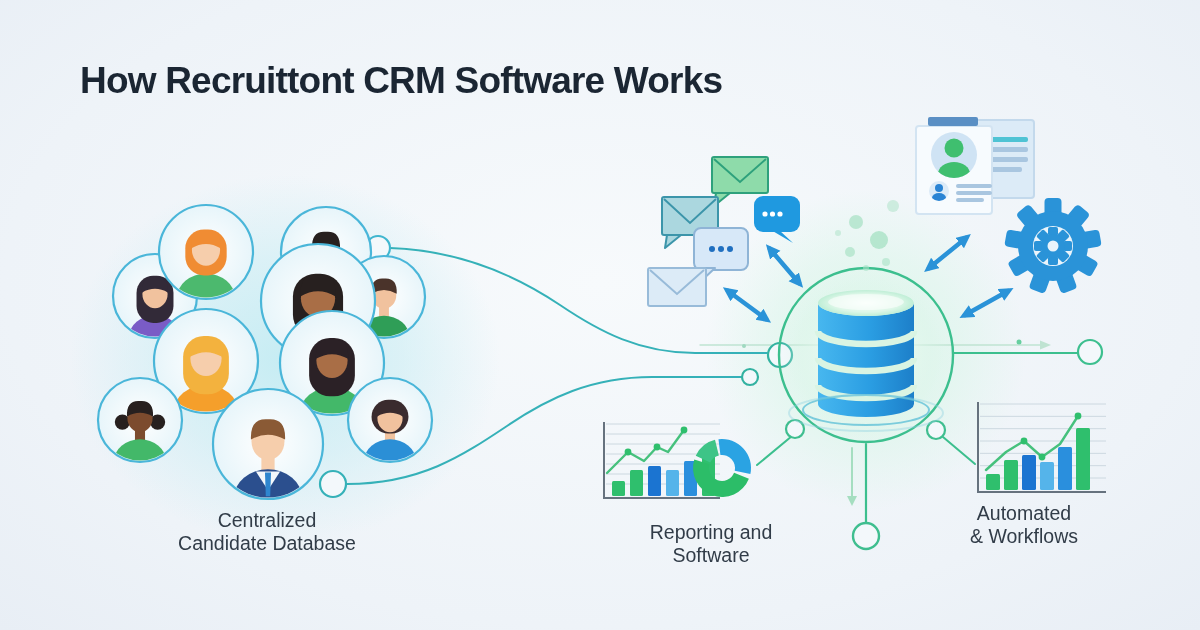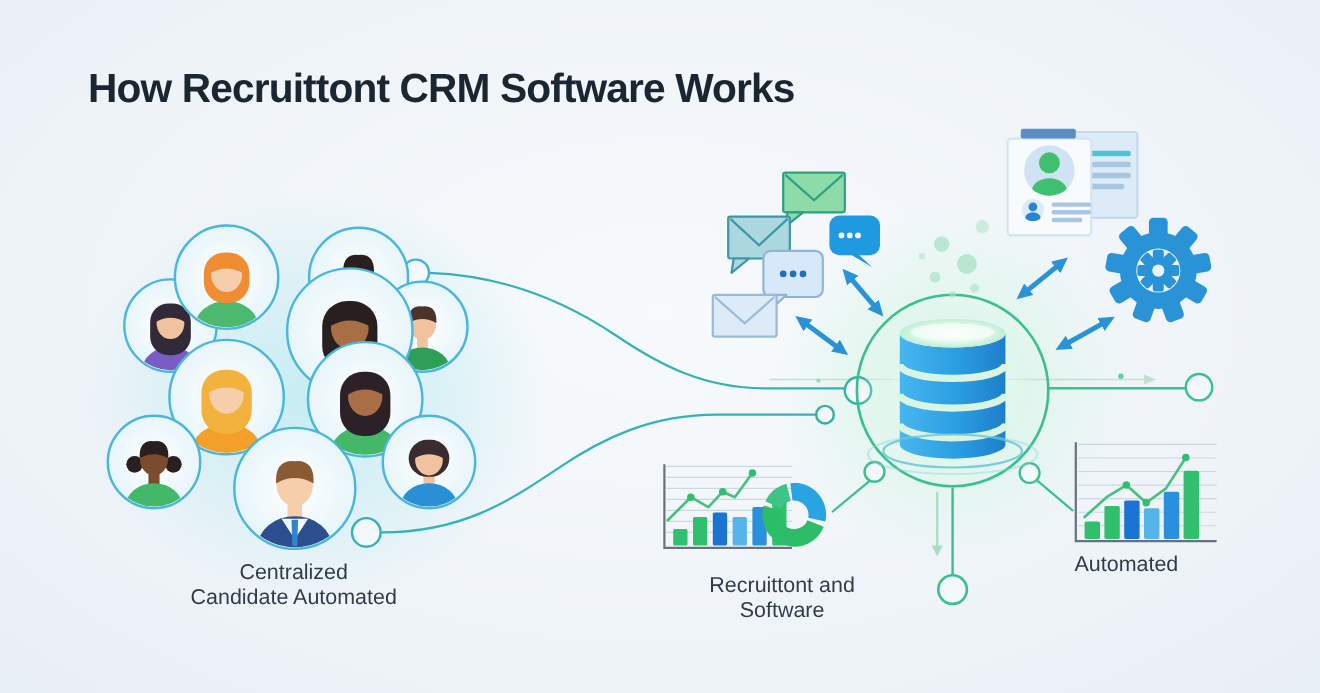--- a/index.html
+++ b/index.html
@@ -377,25 +377,26 @@
             <path d="M376.98 416.64 Q376.14 399.84 390 401.1 Q403.86 399.84 403.02 416.64 Q390 409.08 376.98 416.64 Z" fill="#3a2b2e"></path>
           </g>
         </g>
       </g>
 </svg>
 
 <div class="title">How Recruittont CRM Software Works</div>
 
 <div class="label" style="left:267px;top:509px">
   <span>Centralized</span>
-  <span>Candidate Automated</span>
+  <span>Candidate Database</span>
 </div>
 
 <div class="label" style="left:711px;top:521px">
-  <span>Recruittont and</span>
+  <span>Reporting and</span>
   <span>Software</span>
 </div>
 
 <div class="label" style="left:1024px;top:502px">
   <span>Automated</span>
+  <span>&amp; Workflows</span>
 </div>
 
 </div>
 
 </body></html>

